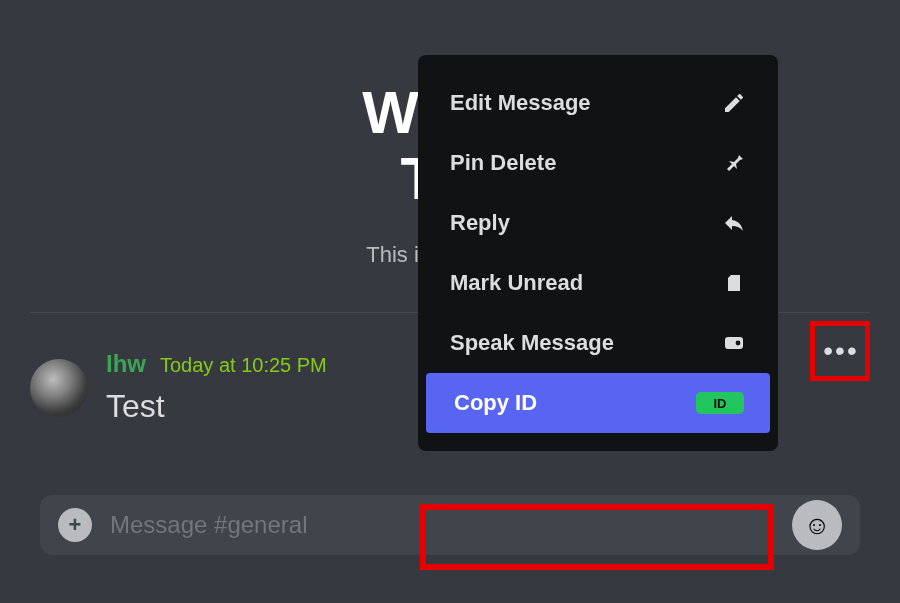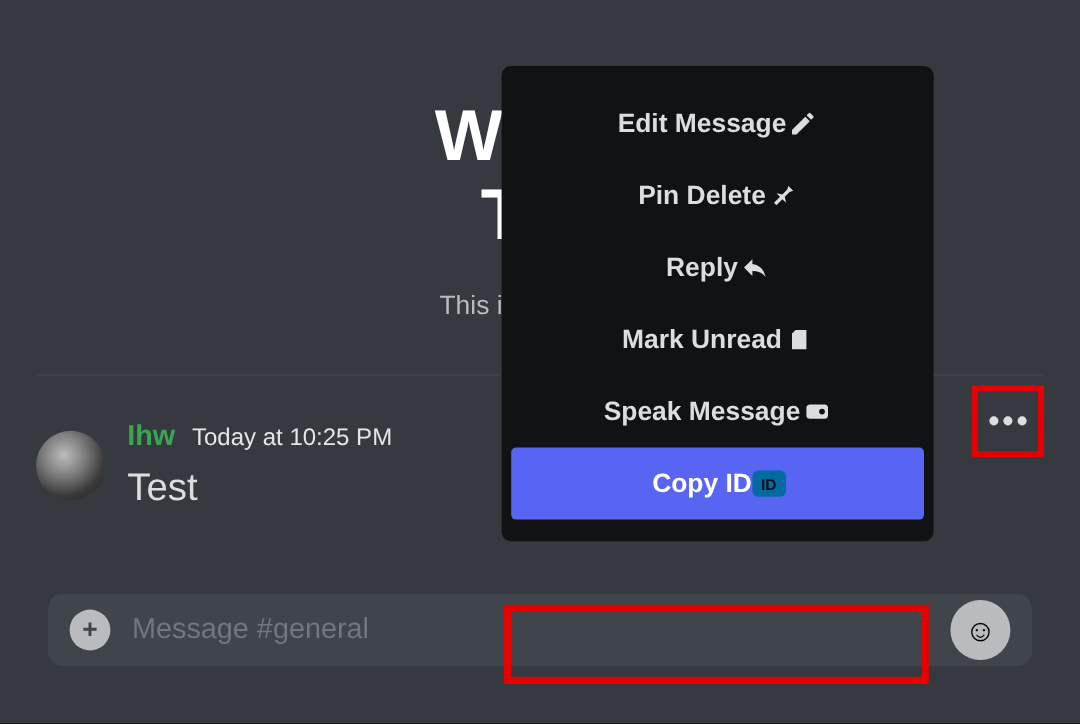--- a/index.html
+++ b/index.html
@@ -6,35 +6,35 @@
 .app{position:relative;width:900px;height:603px;background:#36393f}
 .welcome-area{position:absolute;left:0;top:80px;width:900px;text-align:center}
 .welcome-title{font-size:60px;font-weight:800;color:#fff;line-height:1.1;margin:0}
 .welcome-sub{font-size:22px;color:#b9bbbe;margin-top:30px}
 .divider{position:absolute;left:30px;right:30px;top:312px;height:1px;background:#45474d}
 .msg-row{position:absolute;left:30px;top:350px;display:flex;align-items:center}
 .avatar{width:58px;height:58px;border-radius:50%;background:radial-gradient(circle at 40% 35%,#bcbcbc 0%,#7c7c7c 35%,#3b3b3b 65%,#1f1f1f 100%);flex-shrink:0}
 .msg-body{margin-left:18px}
 .msg-header{display:flex;align-items:baseline}
 .msg-user{color:#3aa655;font-size:24px;font-weight:600}
-.msg-time{color:#e5e5e5;font-size:20px;margin-left:14px}
+.msg-time{color:#84cc16;font-size:20px;margin-left:14px}
 .msg-text{color:#ddd;font-size:32px;margin-top:10px}
 .more-btn{position:absolute;right:34px;top:326px;width:50px;height:50px;display:flex;align-items:center;justify-content:center;color:#dcddde;font-size:28px;letter-spacing:2px}
 .hl-more{position:absolute;right:30px;top:321px;width:60px;height:60px;border:5px solid #e60000;box-sizing:border-box;pointer-events:none}
 .input-bar{position:absolute;left:40px;right:40px;bottom:48px;height:60px;background:#40444b;border-radius:12px;display:flex;align-items:center;padding:0 18px;box-sizing:border-box}
 .attach-btn{width:34px;height:34px;border-radius:50%;background:#b9bbbe;display:flex;align-items:center;justify-content:center;color:#40444b;font-size:22px;font-weight:700}
 .input-placeholder{margin-left:18px;color:#72767d;font-size:24px;flex:1}
 .emoji-btn{width:50px;height:50px;border-radius:50%;background:#b9bbbe;display:flex;align-items:center;justify-content:center;font-size:26px}
 .ctx-menu{position:absolute;left:418px;top:55px;width:360px;background:#111214;border-radius:8px;padding:18px 4px 18px 4px;box-sizing:border-box}
-.ctx-item{display:flex;align-items:center;justify-content:center;height:60px;padding:0 26px 0 28px;font-size:22px;font-weight:600;color:#dcddde;border-radius:4px;cursor:pointer}
+.ctx-item{display:flex;align-items:center;justify-content:space-between;height:60px;padding:0 26px 0 28px;font-size:22px;font-weight:600;color:#dcddde;border-radius:4px;cursor:pointer}
 .ctx-item.danger{color:#ed4245}
 .ctx-item.selected{background:#5865f2;color:#fff;margin:0 4px}
 .ctx-icon{width:28px;height:28px;display:flex;align-items:center;justify-content:center}
 .ctx-icon svg{width:24px;height:24px;fill:currentColor}
-.id-badge{width:28px;height:22px;background:#0369a1;color:#111;border-radius:5px;font-size:13px;font-weight:800;display:flex;align-items:center;justify-content:center}
+.id-badge{width:48px;height:22px;background:#22c55e;color:#111;border-radius:5px;font-size:13px;font-weight:800;display:flex;align-items:center;justify-content:center}
 .hl-copyid{position:absolute;left:420px;top:504px;width:354px;height:66px;border:6px solid #e60000;box-sizing:border-box;pointer-events:none}
 </style>
 </head>
 <body>
 
 <div class="app">
 
   <div class="welcome-area">
     <h1 class="welcome-title">
       <span>Welco</span><br>

